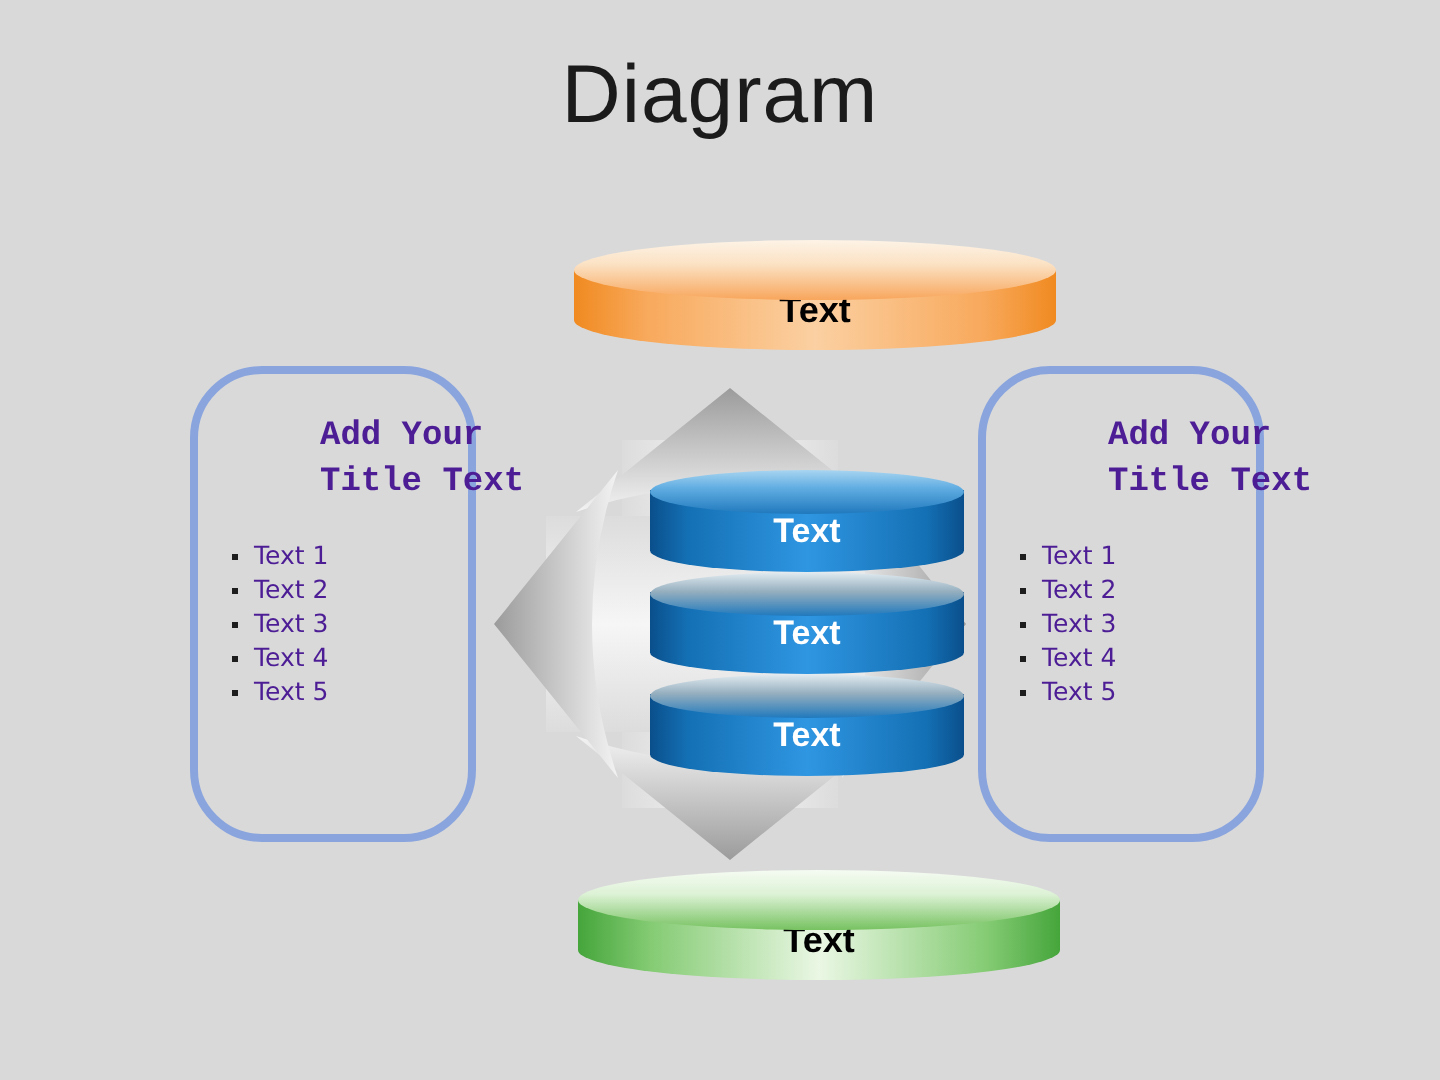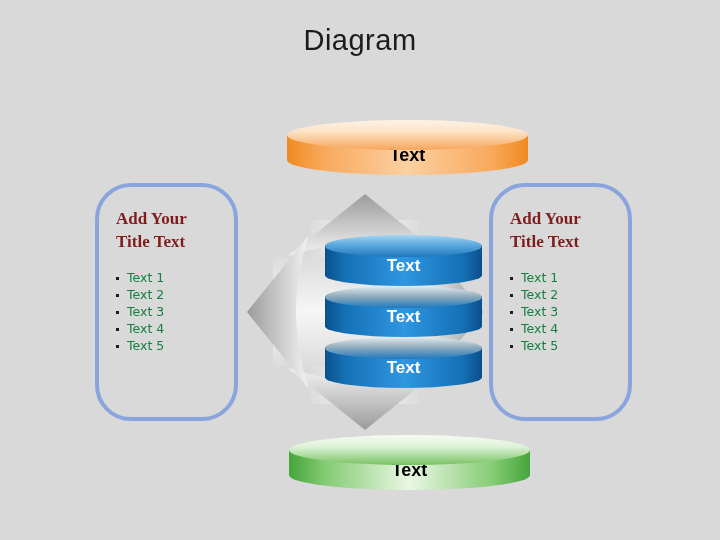--- a/index.html
+++ b/index.html
@@ -4,21 +4,21 @@
 <style>
   html,body{margin:0;padding:0;}
   body{font-family:"Liberation Sans",sans-serif;}
   #stage{
     position:relative;width:720px;height:540px;overflow:hidden;
     background:#d9d9d9;
   }
   
   .slide-title{
     position:absolute;left:0;top:24px;width:100%;
-    text-align:center;font-size:29px;font-weight:400;color:#1b1b1b;
+    text-align:center;font-size:41px;font-weight:400;color:#1b1b1b;
     font-family:"Liberation Sans",sans-serif;letter-spacing:0.5px;
   }
   
   .cyl{position:absolute;margin-left:41px;}
   .cyl .lid{
     position:absolute;left:0;top:0;width:100%;border-radius:50%;z-index:2;
   }
   .cyl .barrel{
     position:absolute;left:0;width:100%;
     display:flex;align-items:center;justify-content:center;z-index:1;
@@ -46,28 +46,28 @@
   }
   .cyl-db .lid{background:linear-gradient(180deg,#e3ecf1 0%,#94aebe 45%,#2079bd 100%);}
   .cyl-db.first .lid{background:linear-gradient(180deg,#a8d5f0 0%,#62aee2 40%,#2079bd 100%);}
   
   .panel{
     position:absolute;top:183px;width:143px;height:238px;box-sizing:border-box;
     border:4px solid #8aa5de;border-radius:36px;background:transparent;
     padding:20px 0 0 17px;
   }
   .panel-title{
-    width:108px;font-family:Liberation Serif, serif;
-    font-size:17px;font-weight:bold;line-height:23px;color:#7f1d1d;
+    width:108px;font-family:Liberation Mono, monospace;
+    font-size:17px;font-weight:bold;line-height:23px;color:#4c1d95;margin-left:44px;
   }
   .panel-list{margin-top:16px;}
   .panel-item{
     display:flex;align-items:center;
     font-family:"DejaVu Sans",sans-serif;
-    font-size:12.5px;line-height:17px;color:#15803d;
+    font-size:12.5px;line-height:17px;color:#4c1d95;
   }
   .bullet-square{
     display:inline-block;width:3px;height:3px;background:#1d1d1d;
     margin-right:8px;margin-top:2px;flex:0 0 auto;
   }
   
   .quad-arrow{position:absolute;left:245px;top:192px;}
   
   .db1{left:284px;top:235px;z-index:6;}
   .db2{left:284px;top:286px;z-index:5;}

